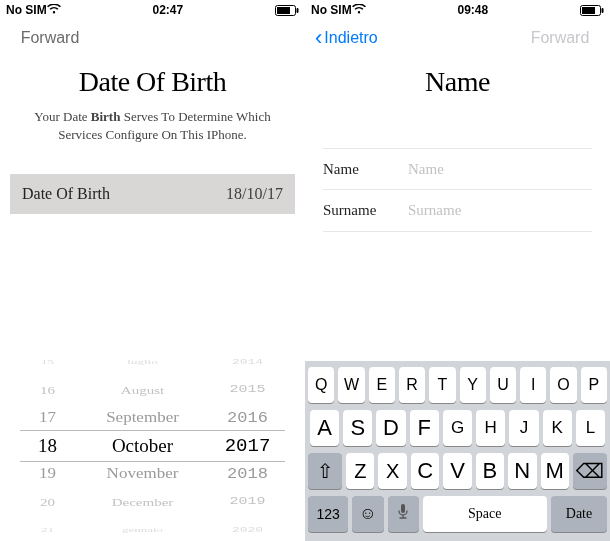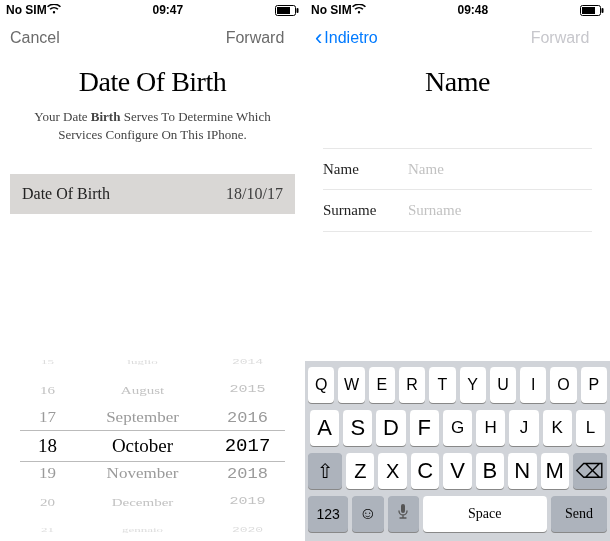--- a/index.html
+++ b/index.html
@@ -188,36 +188,33 @@
 <div class="screen">
   <div class="status-bar">
     <div class="status-left">
       <span>No SIM</span>
       <span>
         <svg width="14" height="10" viewBox="0 0 14 10">
             <path d="M7 9.5a1.2 1.2 0 100-2.4 1.2 1.2 0 000 2.4zM3.6 5.8a5 5 0 016.8 0l1.1-1.1a6.6 6.6 0 00-9 0l1.1 1.1zM1.1 3.3a8.6 8.6 0 0111.8 0L14 2.2a10.2 10.2 0 00-14 0l1.1 1.1z" fill="#000"></path>
           </svg>
       </span>
     </div>
-    <span>09:47</span>
+    <span>02:47</span>
     <div class="status-right">
       <span class="battery-icon">
         <svg width="24" height="11" viewBox="0 0 24 11">
             <rect x="0.5" y="0.5" width="20" height="10" rx="2" fill="none" stroke="#000"></rect>
             <rect x="2" y="2" width="13" height="7" fill="#000"></rect>
             <rect x="21.5" y="3" width="2" height="5" rx="1" fill="#000"></rect>
           </svg>
       </span>
     </div>
   </div>
 
   <div class="nav-bar">
-    <div class="nav-left">
-        <span class="cancel">Cancel</span>
-      </div>
     <div class="nav-right">
         <span class="cancel">Forward</span>
       </div>
   </div>
 
   <h1 class="title-h">Date Of Birth</h1>
   <p class="subtitle">
     <span>Your Date </span><span class="bold">Birth</span><span> Serves To Determine Which Services Configure On This IPhone.</span>
   </p>
 
@@ -343,16 +340,16 @@
       <div class="key key-dark key-emoji">☺</div>
       <div class="key key-dark key-mic">
         <span>
           <svg width="12" height="18" viewBox="0 0 12 18">
               <rect x="4" y="1" width="4" height="9" rx="2" fill="#555"></rect>
               <path d="M2 8a4 4 0 008 0M6 12v3M3 15h6" stroke="#555" stroke-width="1.3" fill="none" stroke-linecap="round"></path>
             </svg>
         </span>
       </div>
       <div class="key key-space">Space</div>
-      <div class="key key-dark key-send">Send</div>
+      <div class="key key-dark key-send">Date</div>
     </div>
   </div>
 </div>
 
 </body></html>

